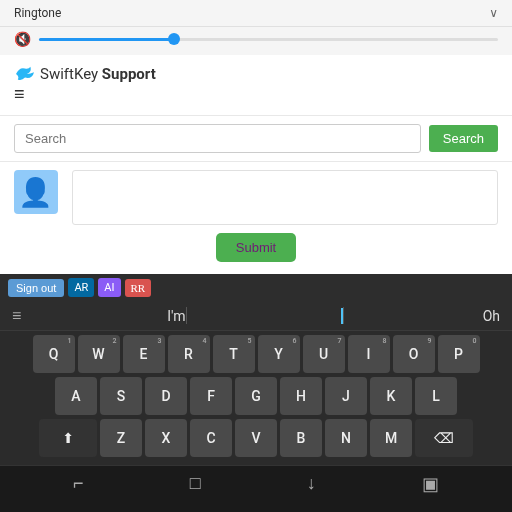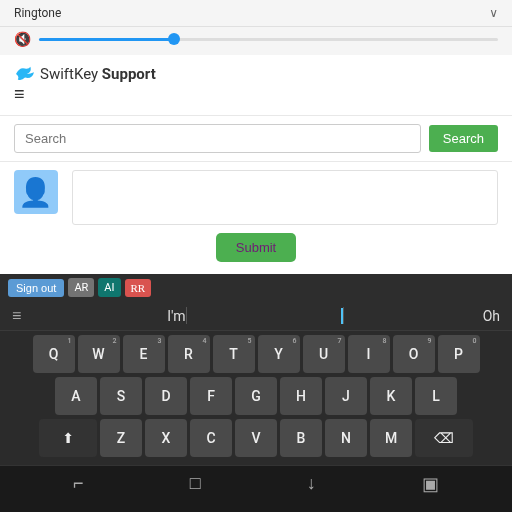--- a/index.html
+++ b/index.html
@@ -180,23 +180,23 @@
       border-radius: 3px;
       font-size: 11px;
       cursor: pointer;
     }
     .suggestion-chip {
       padding: 3px 6px;
       border-radius: 3px;
       font-size: 11px;
       color: white;
     }
-    .chip-blue { background: #0f766e; }
+    .chip-blue { background: #8b5cf6; }
     .chip-red { background: #d9534f; font-family: Liberation Serif, serif; }
-    .chip-gray { background: #737373; }
+    .chip-gray { background: #0369a1; }
 
     
     .word-row {
       background: #2d2d2d;
       padding: 5px 12px;
       display: flex;
       align-items: center;
       justify-content: space-between;
       border-bottom: 1px solid #3a3a3a;
     }

